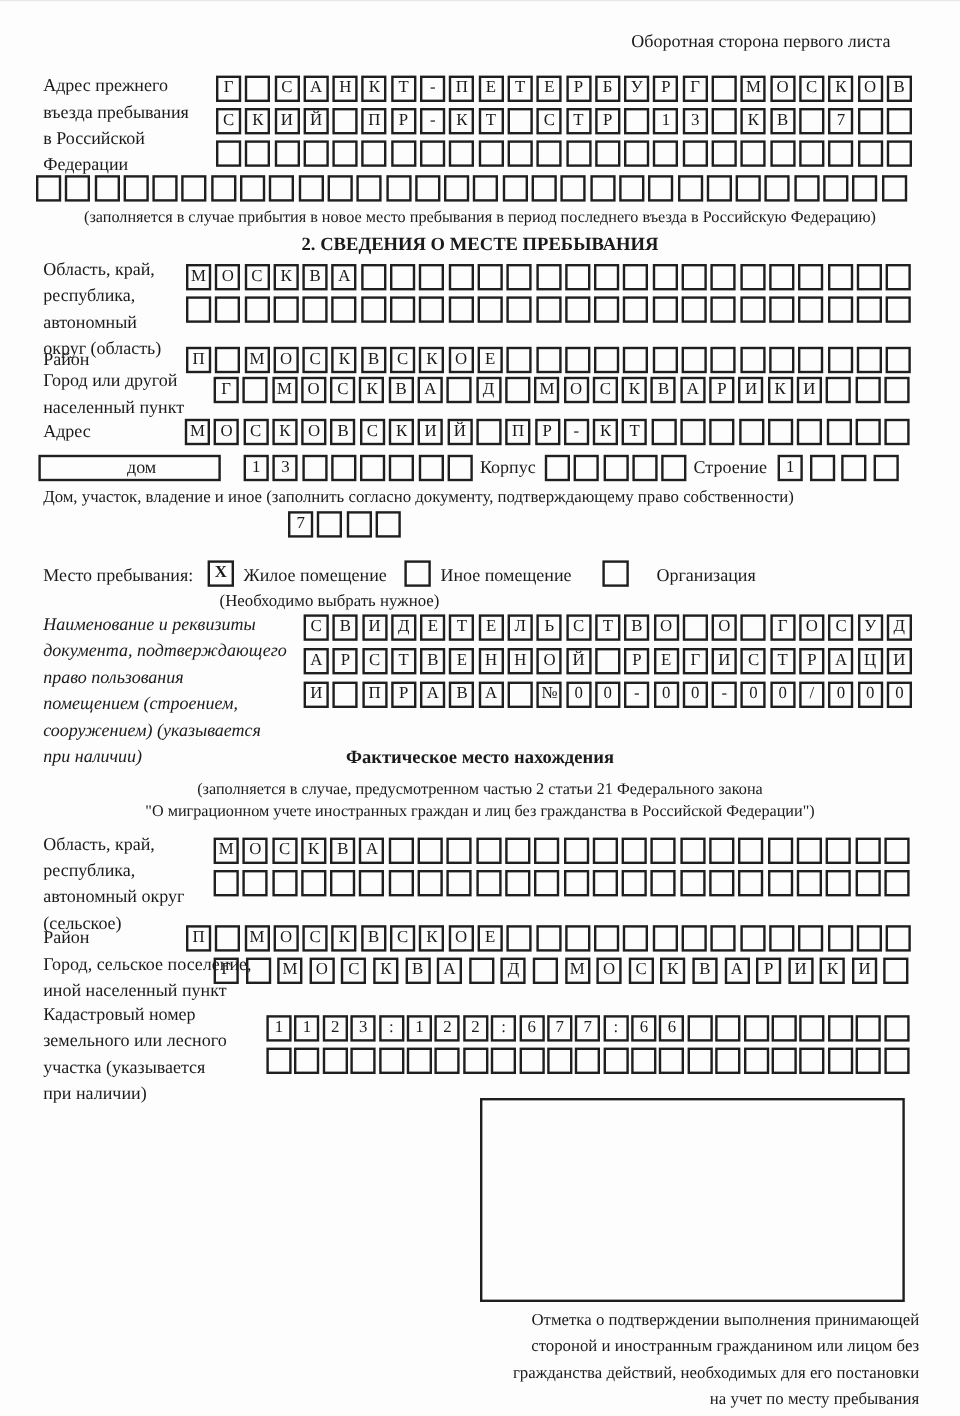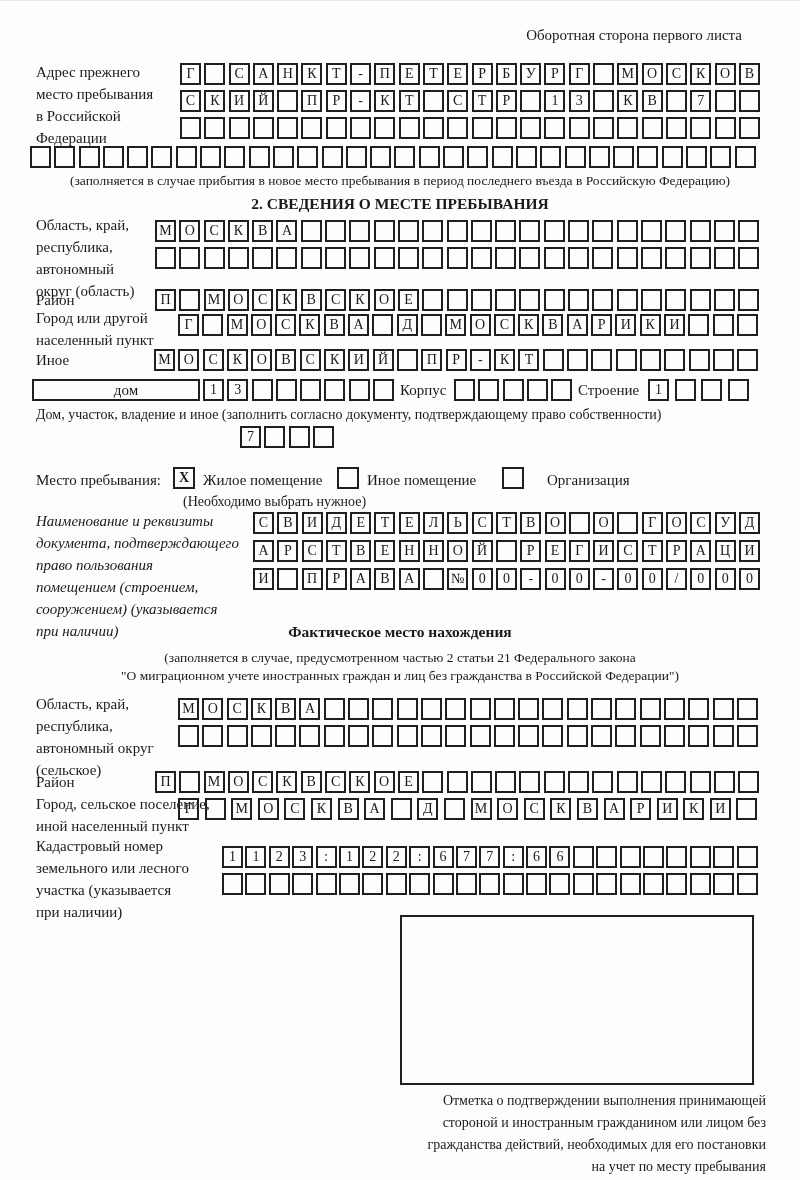--- a/index.html
+++ b/index.html
@@ -26,21 +26,21 @@
 </style>
 </head>
 <body>
 
 <div class="page">
 
   <div class="hdr" style="top:26px;right:58px;">Оборотная сторона первого листа</div>
 
   <div class="label" style="left:36px;top:60px;">
       <div class="line">Адрес прежнего</div>
-      <div class="line">место пребывания</div>
+      <div class="line">въезда пребывания</div>
       <div class="line">в Российской</div>
       <div class="line">Федерации</div>
     </div>
   <div class="cellrow" style="left:180px;top:62px;">
       <span class="cell">Г</span>
       <span class="cell"></span>
       <span class="cell">С</span>
       <span class="cell">А</span>
       <span class="cell">Н</span>
       <span class="cell">К</span>
@@ -265,21 +265,21 @@
       <span class="cell">А</span>
       <span class="cell">Р</span>
       <span class="cell">И</span>
       <span class="cell">К</span>
       <span class="cell">И</span>
       <span class="cell"></span>
       <span class="cell"></span>
       <span class="cell"></span>
     </div>
 
-  <div class="label" style="left:36px;top:348px;">Иное</div>
+  <div class="label" style="left:36px;top:348px;">Адрес</div>
   <div class="cellrow" style="left:154px;top:348px;">
       <span class="cell">М</span>
       <span class="cell">О</span>
       <span class="cell">С</span>
       <span class="cell">К</span>
       <span class="cell">О</span>
       <span class="cell">В</span>
       <span class="cell">С</span>
       <span class="cell">К</span>
       <span class="cell">И</span>
@@ -294,21 +294,21 @@
       <span class="cell"></span>
       <span class="cell"></span>
       <span class="cell"></span>
       <span class="cell"></span>
       <span class="cell"></span>
       <span class="cell"></span>
       <span class="cell"></span>
       <span class="cell"></span>
     </div>
 
-  <div class="wbox" style="left:32px;top:378px;width:168px;padding-left:20px;">дом</div>
+  <div class="wbox" style="left:32px;top:378px;width:152px;padding-left:20px;">дом</div>
   <div class="cellrow" style="left:203px;top:378px;">
       <span class="cell">1</span>
       <span class="cell">3</span>
       <span class="cell"></span>
       <span class="cell"></span>
       <span class="cell"></span>
       <span class="cell"></span>
       <span class="cell"></span>
       <span class="cell"></span>
     </div>

